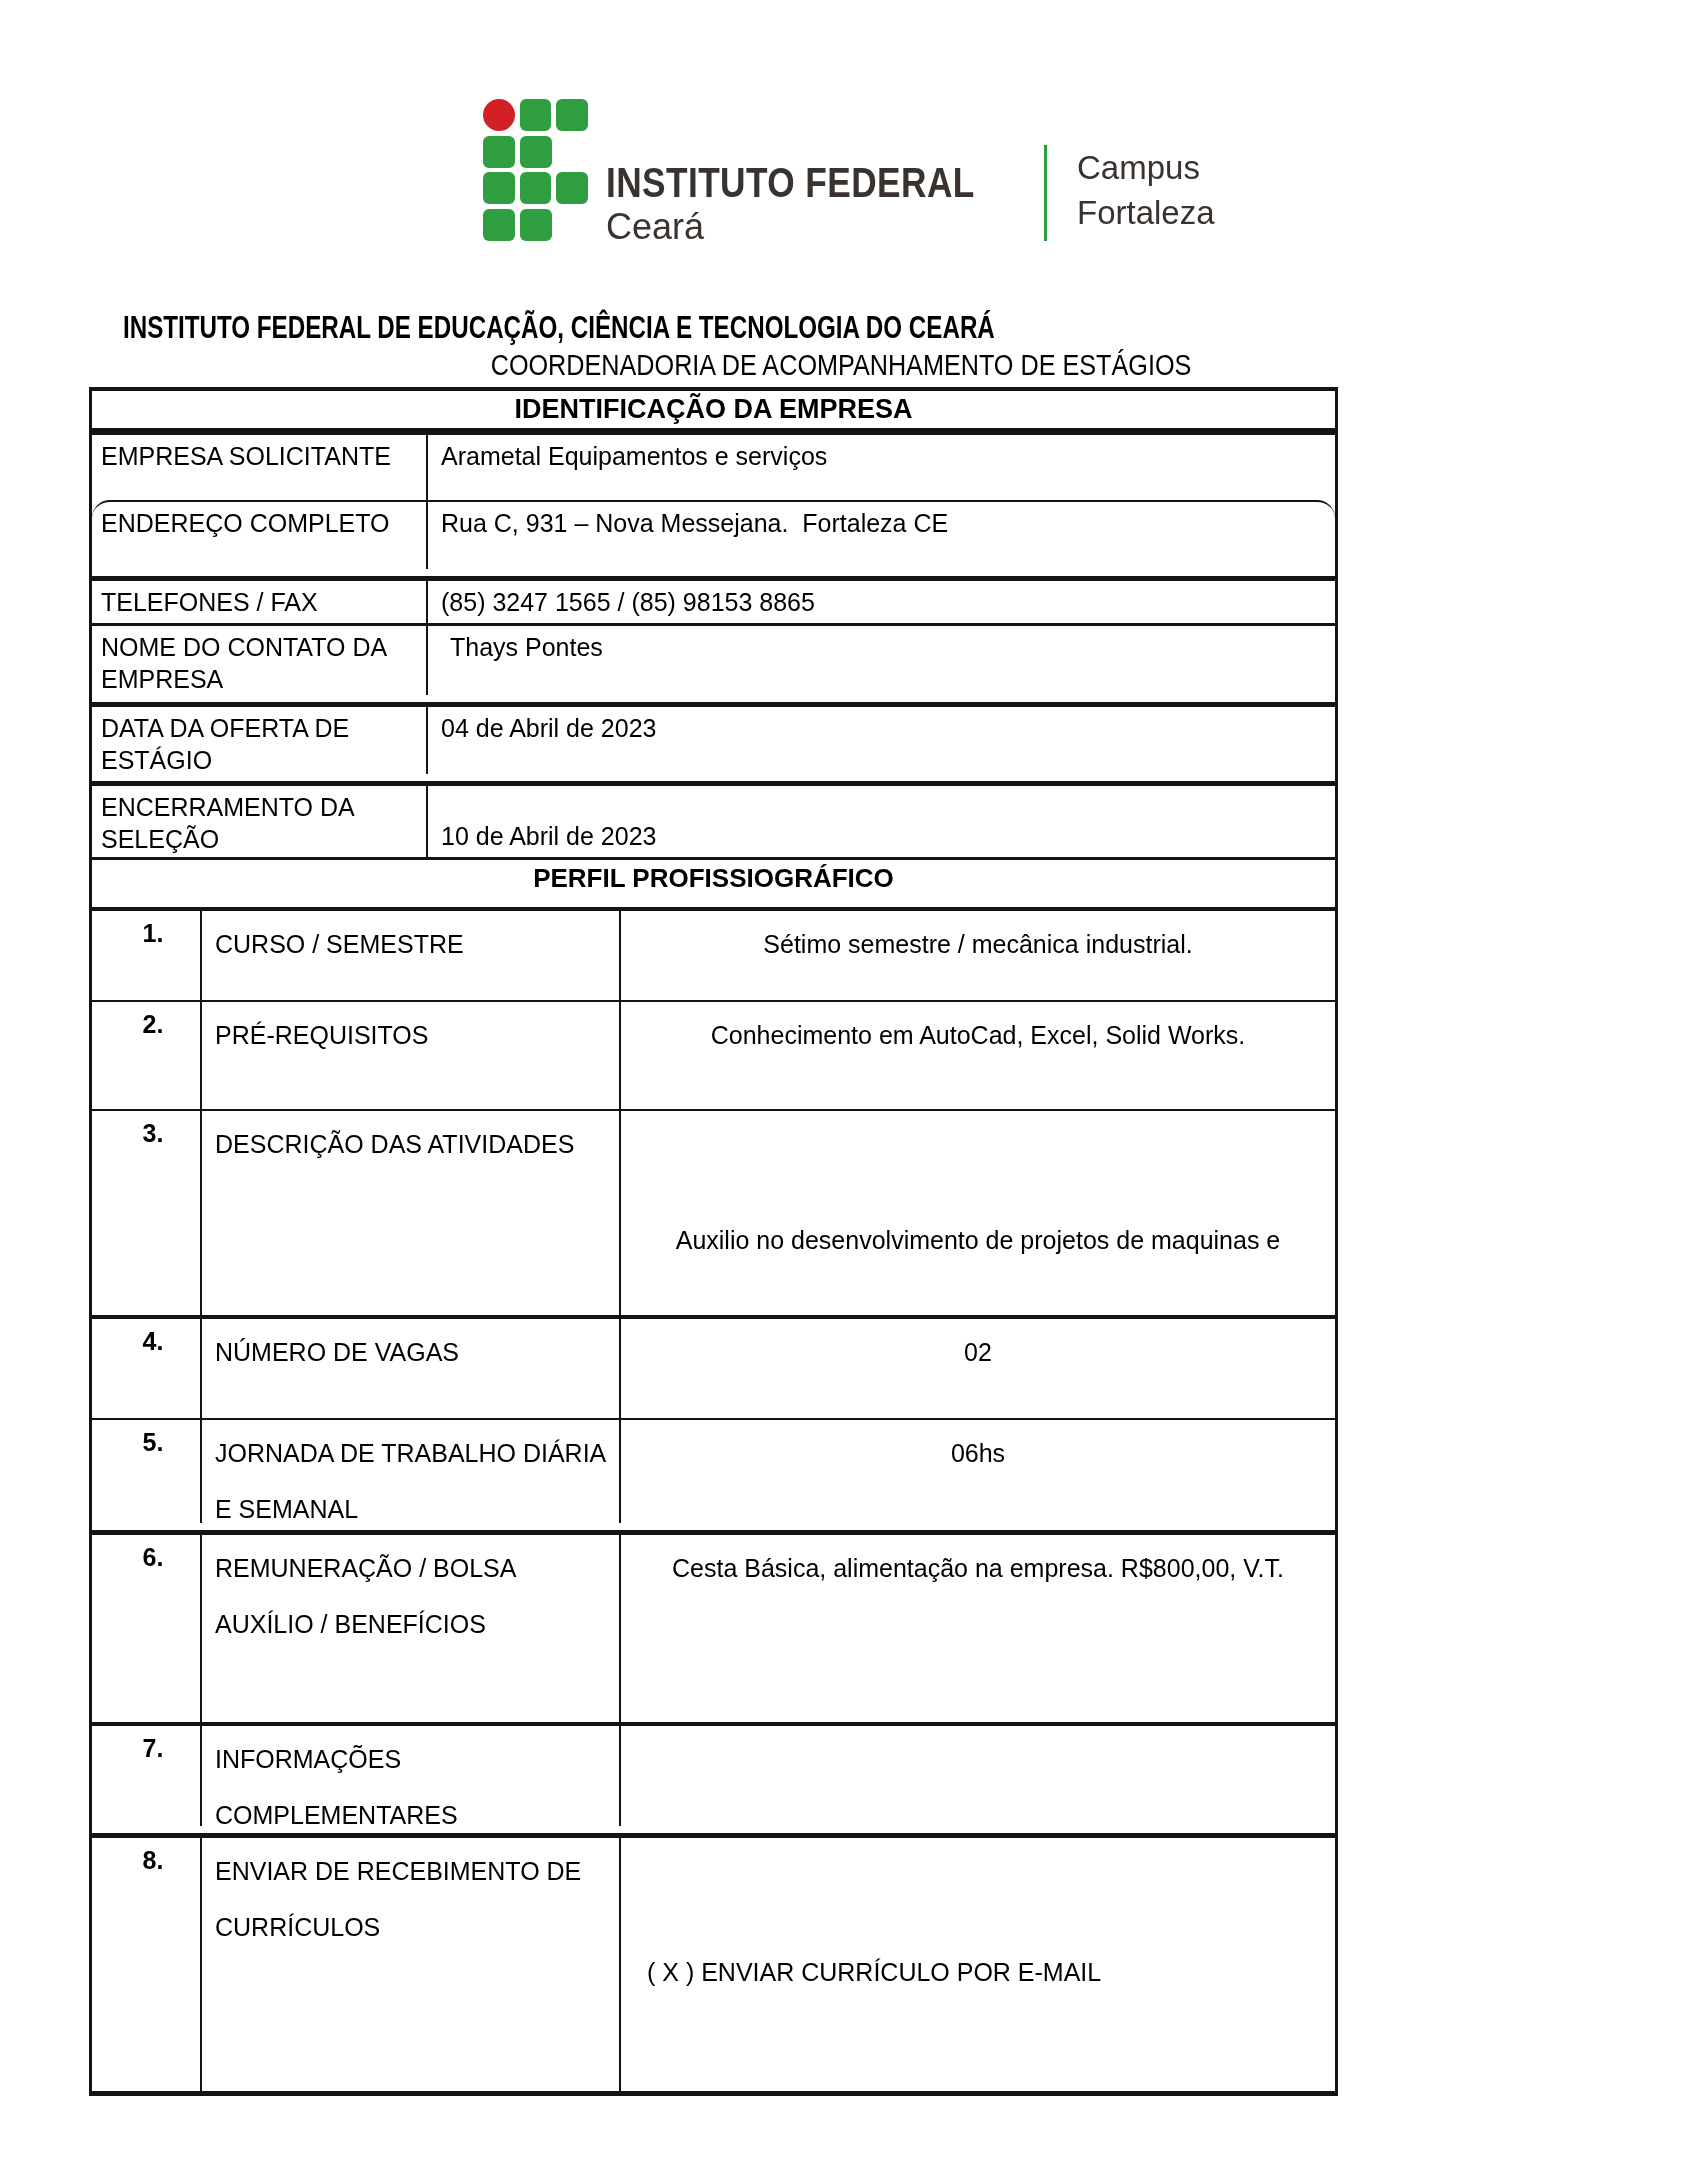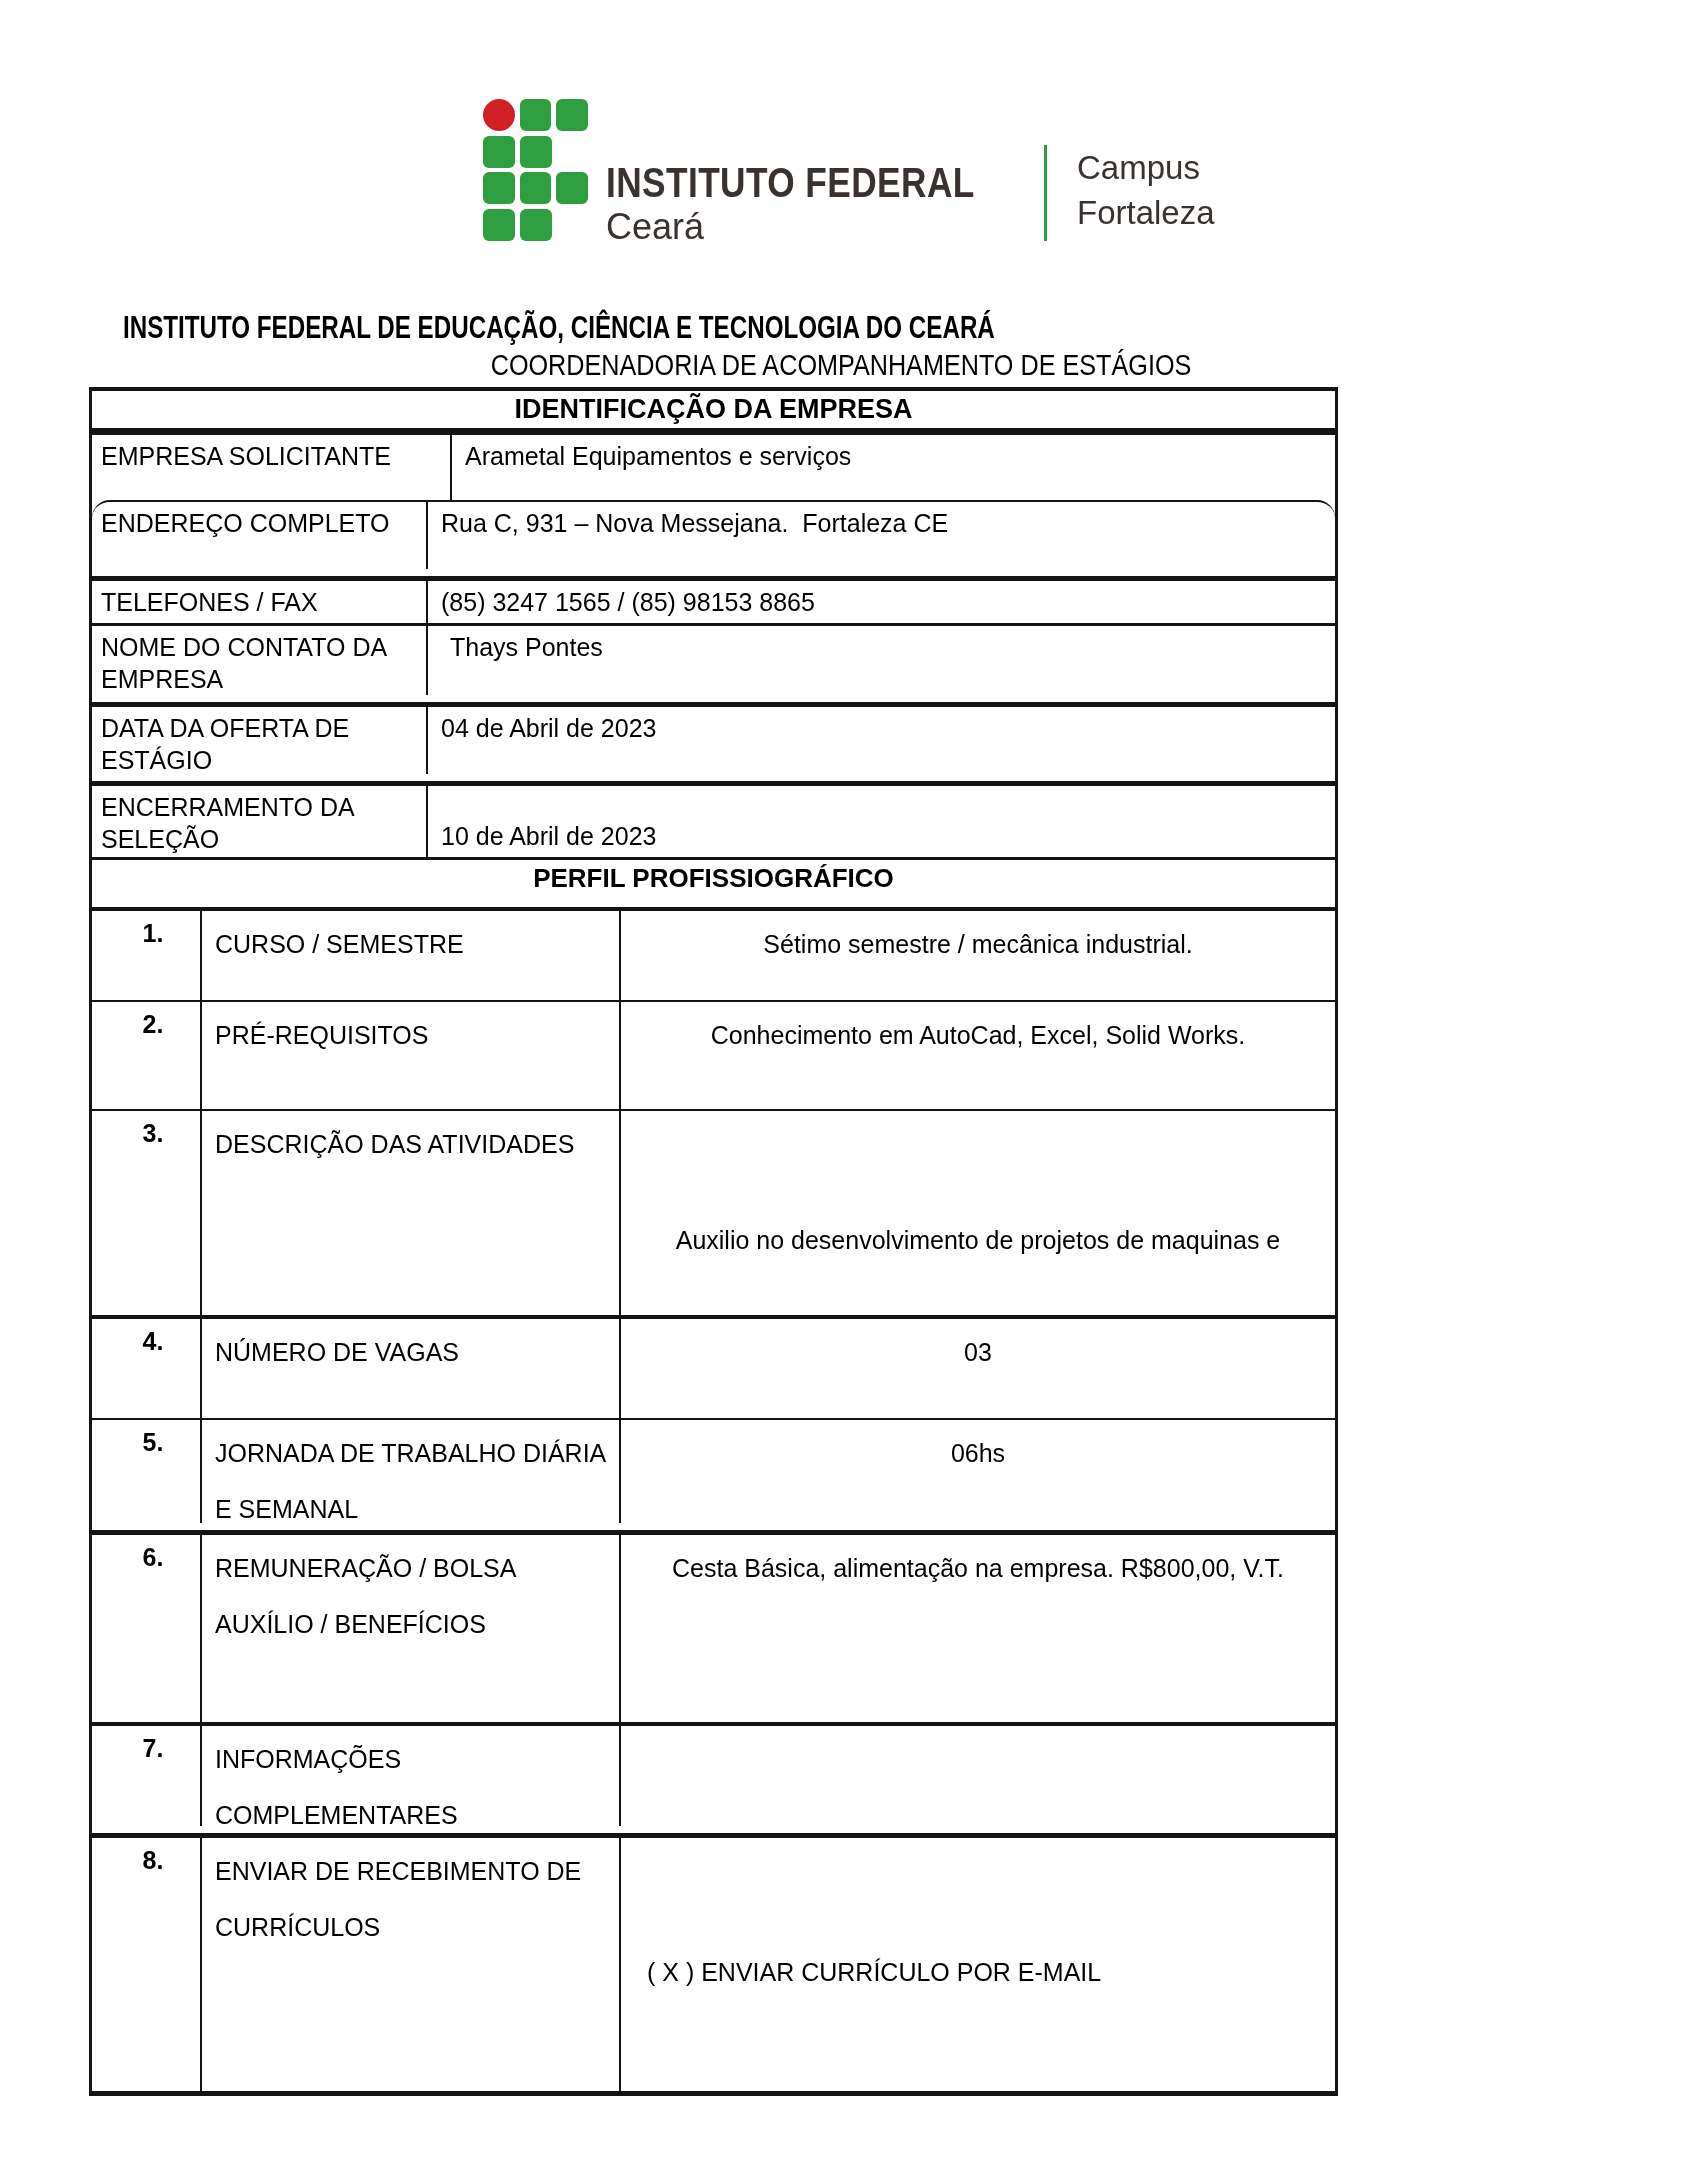--- a/index.html
+++ b/index.html
@@ -50,21 +50,21 @@
   .val-indent{padding-left:22px !important;}
   .val-bottom{display:flex;flex-direction:column;justify-content:flex-end;padding-bottom:5px !important;}
   .pf .num{font-weight:bold;text-align:center;padding:6px 0 0 14px;line-height:32px;}
   .pf .lab{padding:5px 6px 0 13px;line-height:56px;}
   .pf .val{padding:5px 26px 0;line-height:56px;text-align:center;white-space:pre-wrap;}
   .pf .val.left{text-align:left;}
   .val-r3{line-height:50px !important;padding-top:4px !important;}
   .val-r8{line-height:52px !important;padding-top:4px !important;}
   .nowrap{white-space:nowrap;}
   
-  .h-emp{height:65px;gap:24px;} .h-end{height:69px;border-radius:18px;} .h-tel{height:47px;} .h-nom{height:72px;}
+  .h-emp{height:65px;} .h-end{height:69px;border-radius:18px;} .h-tel{height:47px;} .h-nom{height:72px;}
   .h-dat{height:72px;} .h-enc{height:76px;}
   .h-r1{height:89px;} .h-r2{height:109px;} .h-r3{height:206px;} .h-r4{height:103px;}
   .h-r5{height:105px;} .h-r6{height:192px;} .h-r7{height:104px;} .h-r8{height:258px;}
 </style>
 </head>
 <body>
 
 <div class="page" style="--if-green:#2f9e41;--if-red:#d22027;--if-text:#39322f;">
 
   <div class="logo-block">
@@ -182,21 +182,21 @@
         
         
       </div>
     </div>
 
     <div class="trow pf h-r4 bt4">
       <div class="cell num">4.</div>
       <div class="cell lab bl">
         <div>NÚMERO DE VAGAS</div>
       </div>
-      <div class="cell val bl">03</div>
+      <div class="cell val bl">02</div>
     </div>
 
     <div class="trow pf h-r5">
       <div class="cell num">5.</div>
       <div class="cell lab bl">
         <div>JORNADA DE TRABALHO DIÁRIA</div>
         <div>E SEMANAL</div>
       </div>
       <div class="cell val bl">06hs</div>
     </div>

